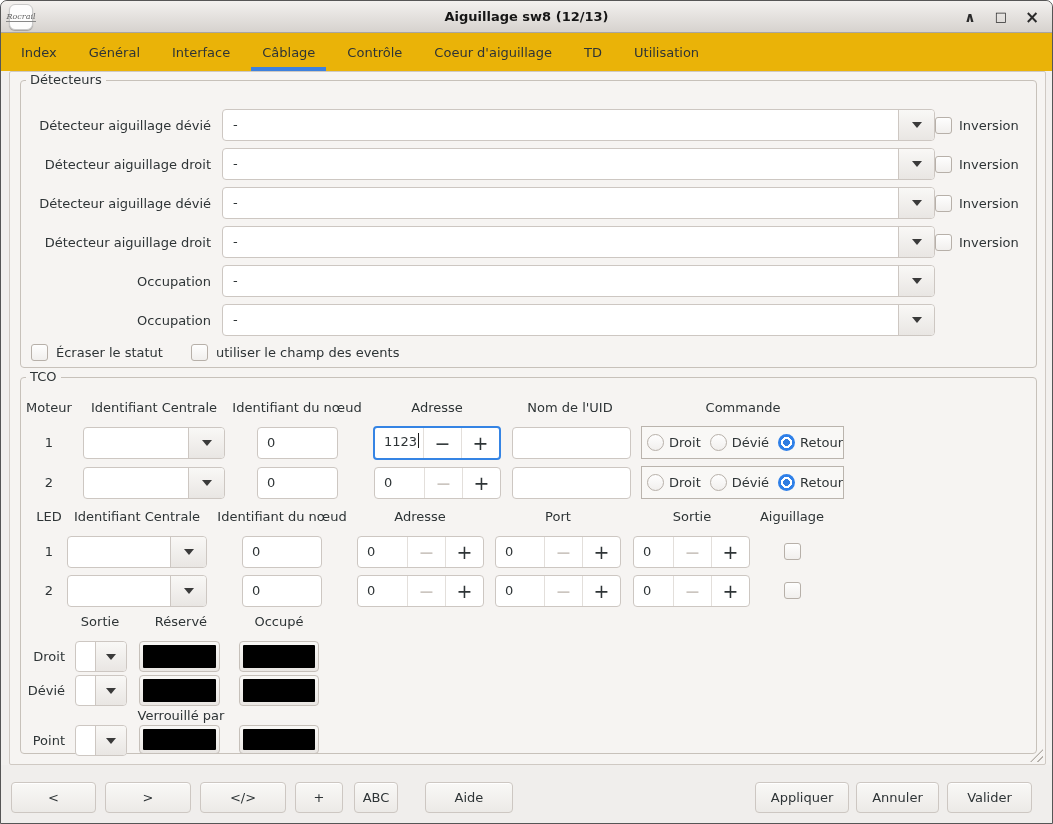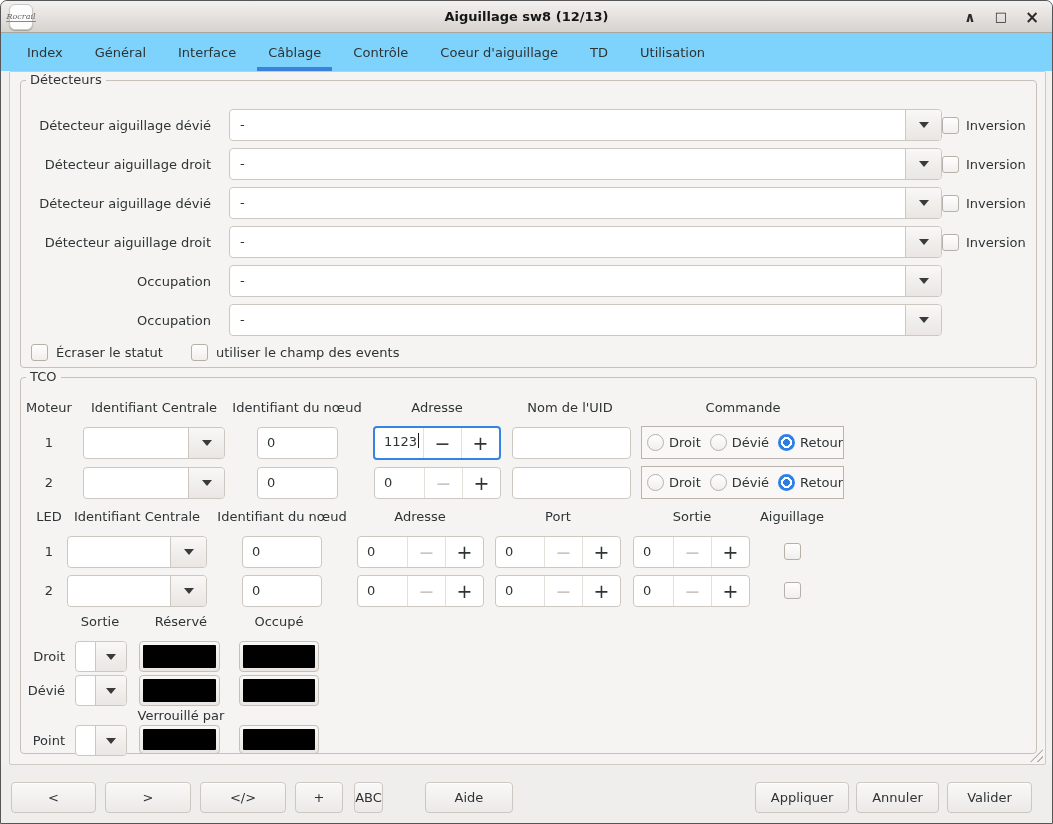--- a/index.html
+++ b/index.html
@@ -9,37 +9,37 @@
 
   
   .titlebar { position: absolute; top: 0; left: 0; right: 0; height: 32px; background: linear-gradient(#f3f1ef, #d6d2ce); border-bottom: 1px solid #a9a5a1; border-radius: 6px 6px 0 0; }
   .app-icon { position: absolute; left: 8px; top: 3px; width: 24px; height: 26px; background: #fdfdfd; border: 1px solid #c9c9c9; border-radius: 6px; display: flex; align-items: center; justify-content: center; box-shadow: 0 1px 1px rgba(0,0,0,.25); }
   .app-icon span { font-family: "DejaVu Serif", serif; font-style: italic; font-size: 8px; color: #666; border-bottom: 1px solid #888; line-height: 9px; }
   .win-title { position: absolute; left: 0; right: 0; top: 0; height: 32px; line-height: 32px; text-align: center; font-weight: bold; color: #161616; }
   .win-controls { position: absolute; right: 12px; top: 0; height: 32px; display: flex; align-items: center; gap: 15px; }
   .win-btn { width: 16px; text-align: center; font-weight: bold; color: #2a2a2a; font-size: 14px; line-height: 16px; cursor: default; }
 
   
-  .tabbar { position: absolute; top: 32px; left: 0; right: 0; height: 38px; display: flex; align-items: stretch; padding-left: 10px; background: #7dd3fc; }
+  .tabbar { position: absolute; top: 32px; left: 0; right: 0; height: 38px; display: flex; align-items: stretch; padding-left: 4px; background: #eab308; }
   .tab { position: relative; padding: 0 16px; display: flex; align-items: center; color: #2e3436; cursor: default; }
   .tab.active::after { content: ""; position: absolute; left: 5px; right: 5px; bottom: 0; height: 4px; background: #3d81dd; }
 
   
   .panel { position: absolute; left: 8px; top: 70px; width: 1037px; height: 694px; background: #f6f4f2; border: 1px solid #cfc9c3; border-radius: 2px; }
   .panel::after { content: ""; position: absolute; right: 2px; bottom: 2px; width: 13px; height: 13px; background: repeating-linear-gradient(135deg, #b6b1ab 0 1.5px, transparent 1.5px 4.5px); clip-path: polygon(100% 0, 100% 100%, 0 100%); }
 
   .groupbox { position: absolute; border: 1px solid #c7c1ba; border-radius: 4px; }
   .legend { position: absolute; top: -9px; left: 5px; background: #f6f4f2; padding: 0 4px; line-height: 16px; }
 
   #gb-detecteurs { left: 10px; top: 8px; width: 1017px; height: 288px; }
   #gb-tco { left: 10px; top: 305px; width: 1017px; height: 377px; }
 
   
   .det-row { position: absolute; left: 8px; right: 8px; height: 32px; display: flex; align-items: center; }
-  .det-label { width: 182px; text-align: right; margin-right: 18px; }
+  .det-label { width: 182px; text-align: right; margin-right: 11px; }
   .combo { display: flex; height: 32px; border: 1px solid #cdc7c2; border-radius: 4px; background: #fff; overflow: hidden; }
   .combo .val { flex: 1; padding: 0 10px; line-height: 30px; white-space: nowrap; overflow: hidden; }
   .combo .cbtn { width: 36px; border-left: 1px solid #cdc7c2; background: linear-gradient(#f9f8f6, #e9e6e3); display: flex; align-items: center; justify-content: center; border-radius: 0 3px 3px 0; }
   .arr { width: 0; height: 0; border-left: 5px solid transparent; border-right: 5px solid transparent; border-top: 6px solid #3a3a3a; }
   .det-combo { width: 713px; }
   .inv-wrap { display: flex; align-items: center; gap: 7px; }
   .cb { width: 17px; height: 17px; border: 1px solid #b7b0a9; border-radius: 3px; background: linear-gradient(#fefefe, #f1efed); flex: 0 0 auto; }
   .det-checks { position: absolute; left: 10px; top: 263px; display: flex; align-items: center; gap: 28px; }
   .chk-item { display: flex; align-items: center; gap: 8px; }
 
@@ -64,21 +64,21 @@
   .small-combo .val { padding: 0 4px; }
   .small-combo .cbtn { width: 31px; }
 
   
   .footer { position: absolute; left: 0; top: 764px; width: 1053px; height: 60px; background: #f0eeec; }
   .btn { position: absolute; top: 17px; height: 31px; border: 1px solid #cdc7c2; border-radius: 4px; background: linear-gradient(#f9f8f6, #eceae7); box-shadow: inset 0 1px 0 #fff; text-align: center; line-height: 29px; color: #2e3436; cursor: default; }
   #btn-prev { left: 10px; width: 85px; }
   #btn-next { left: 104px; width: 86px; }
   #btn-code { left: 199px; width: 86px; }
   #btn-plus { left: 294px; width: 48px; }
-  #btn-abc  { left: 353px; width: 29px; }
+  #btn-abc  { left: 353px; width: 44px; }
   #btn-aide { left: 424px; width: 88px; }
   #btn-appliquer { left: 754px; width: 94px; }
   #btn-annuler   { left: 855px; width: 83px; }
   #btn-valider   { left: 946px; width: 85px; }
 </style>
 </head>
 <body>
 
 <div class="window">
 

